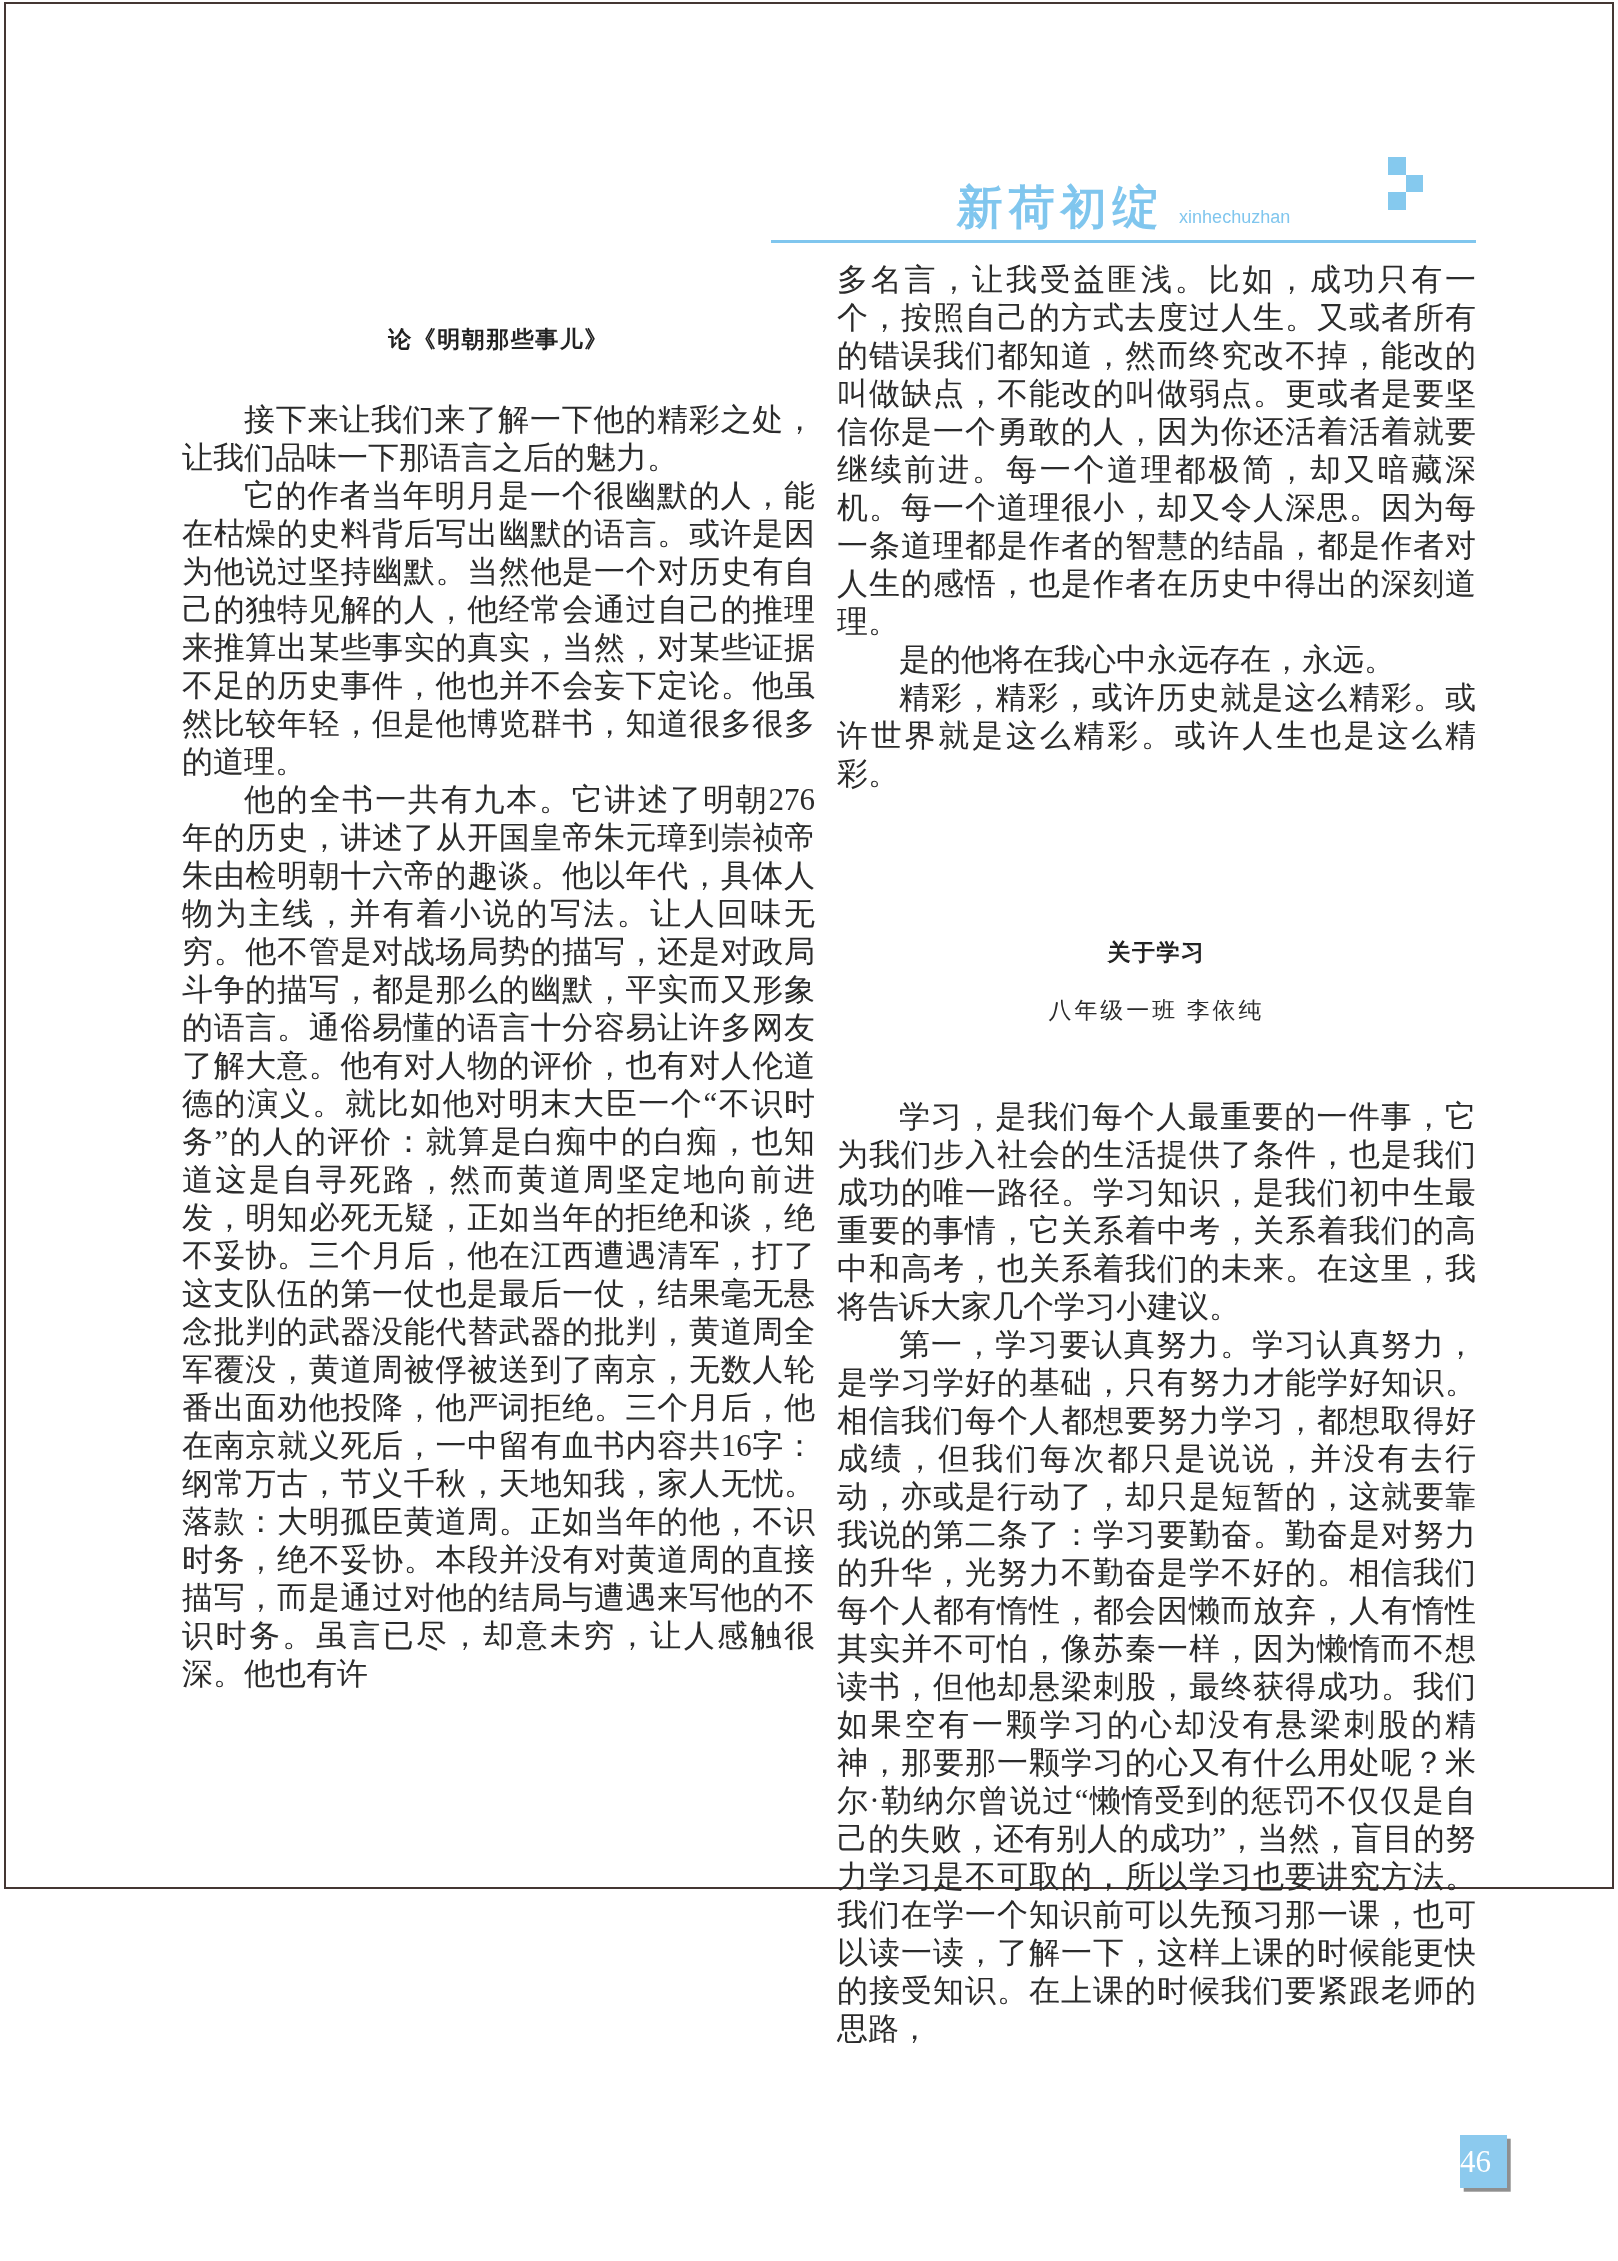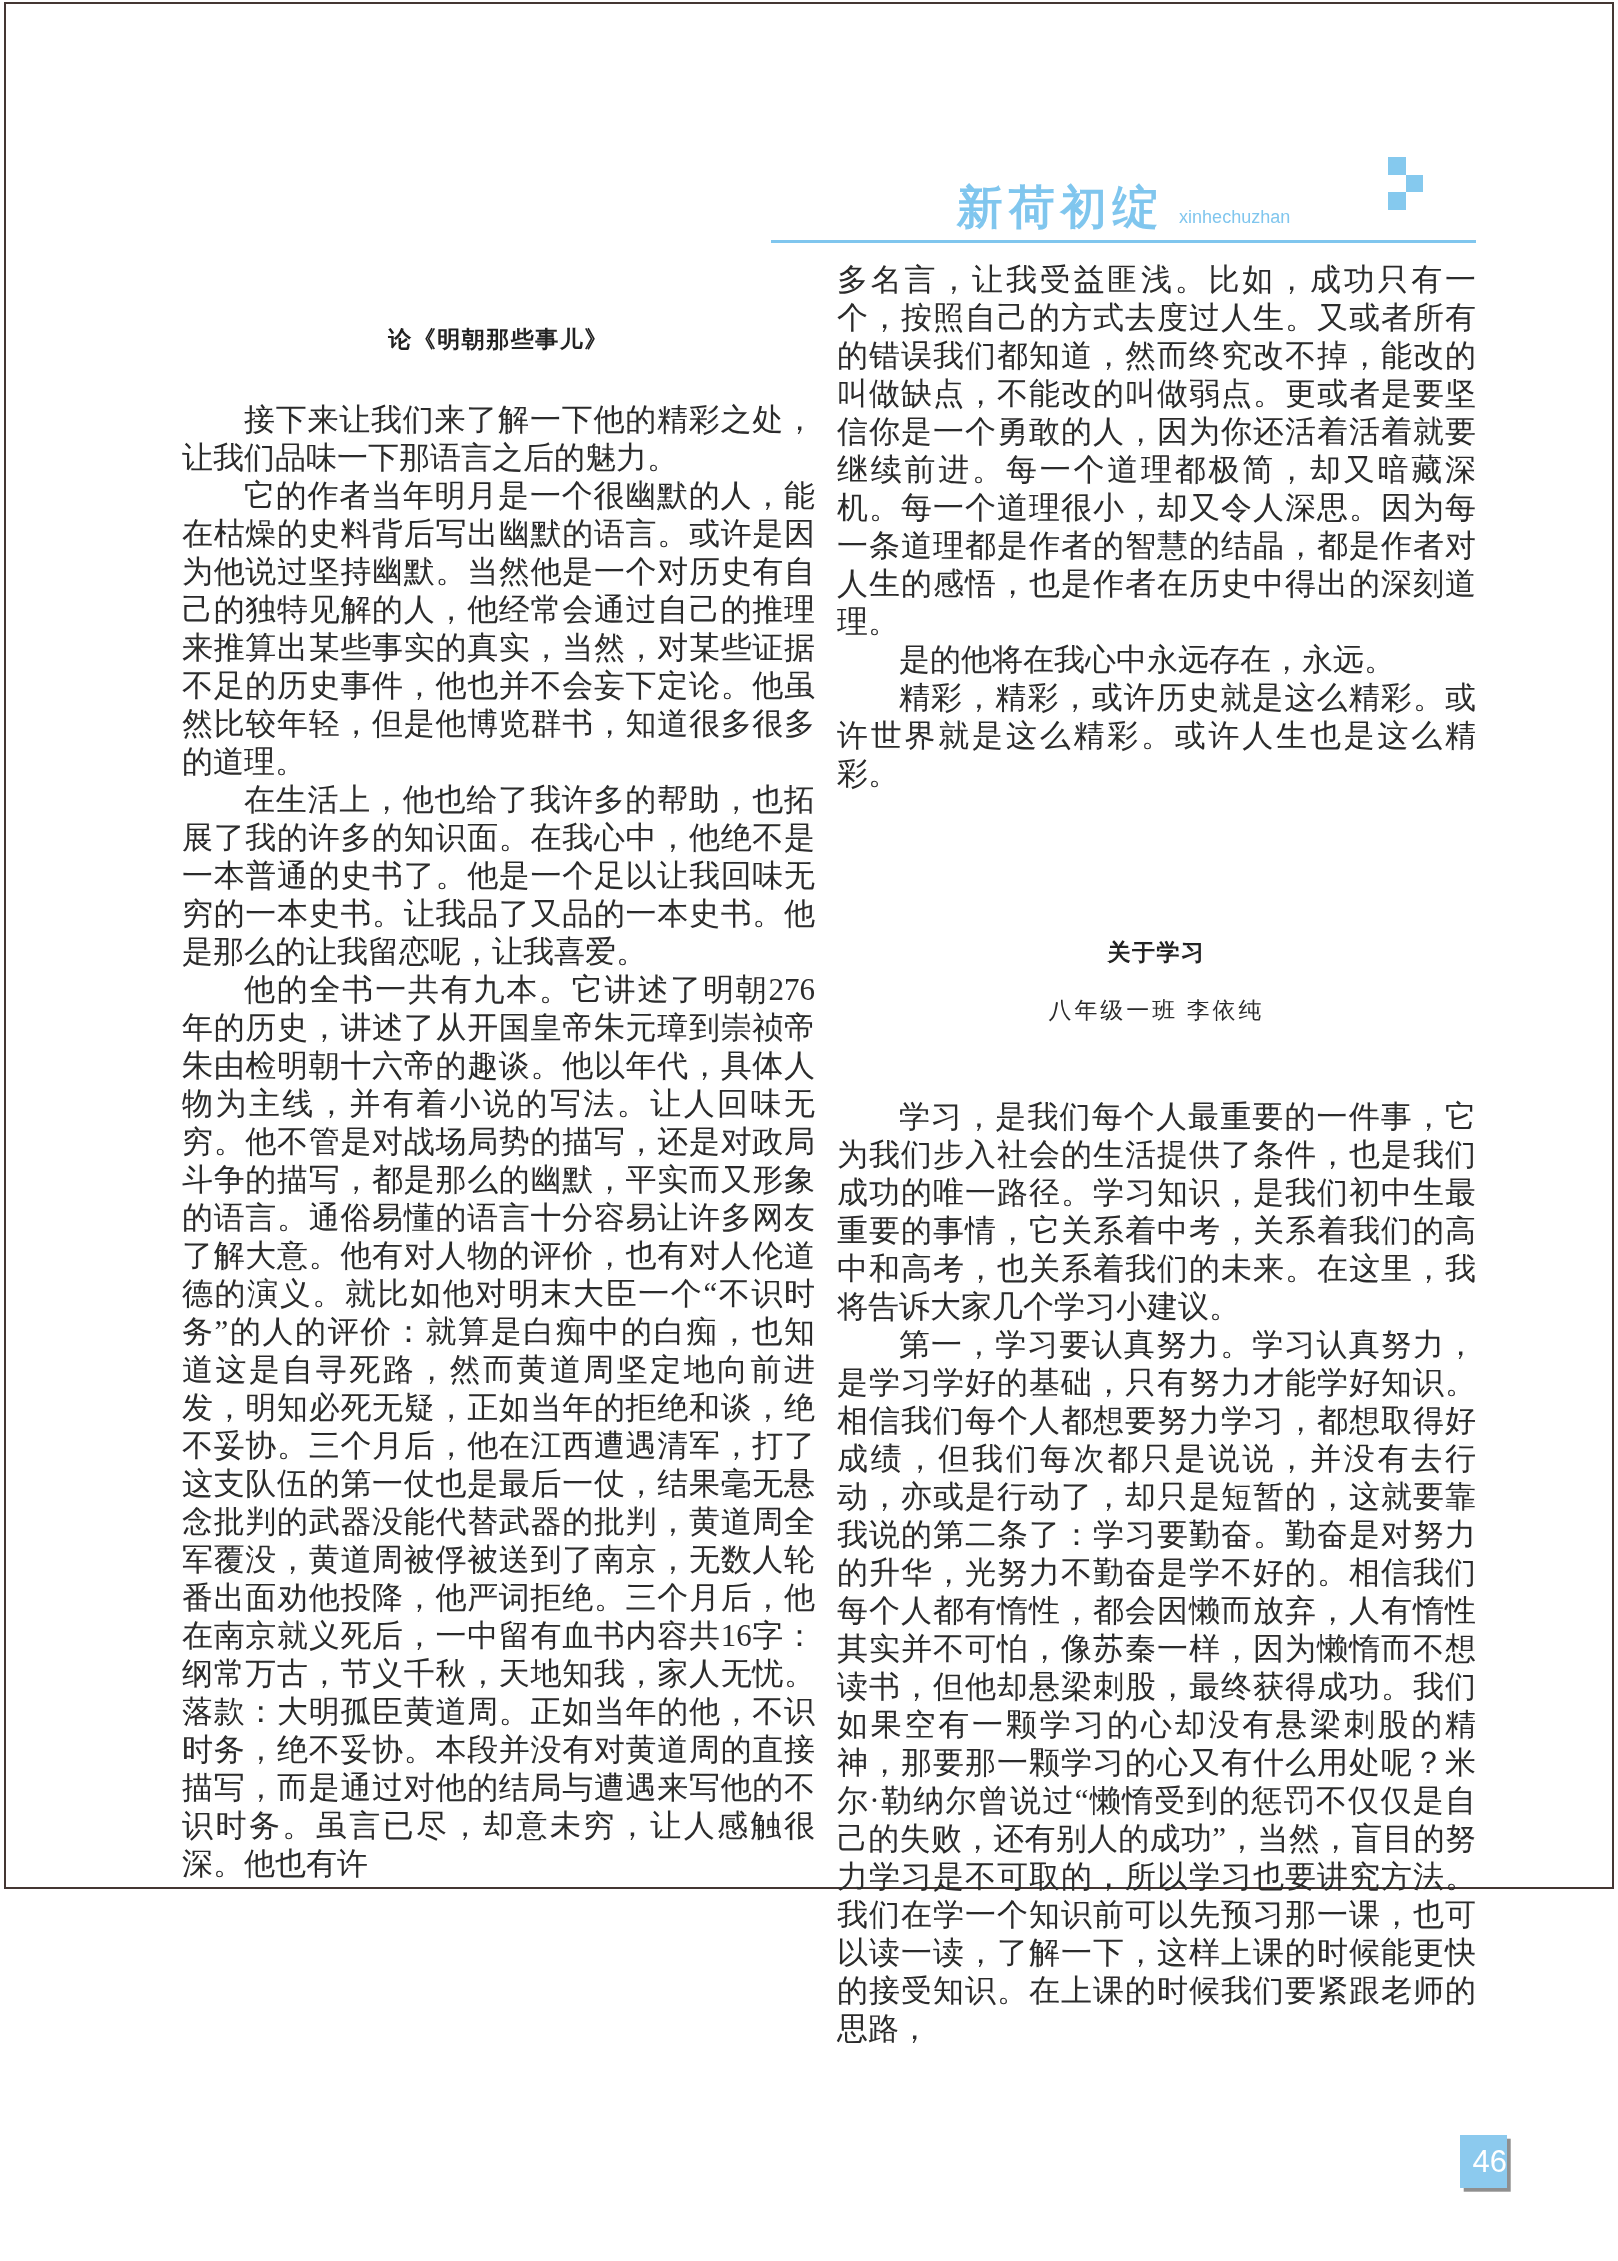--- a/index.html
+++ b/index.html
@@ -86,24 +86,24 @@
   .col-right .author.a2 { margin-top: 26.5px; }
   .col-right .bodytext.second { margin-top: 72px; }
 
   
   .pagenum {
     position: absolute;
     left: 1460px; top: 2135px;
     width: 47px; height: 53px;
     background: #8ccaee;
     box-shadow: 3.7px 3.7px 0 #8f8f8f;
-    display: flex; align-items: center; justify-content: flex-end;
+    display: flex; align-items: center; justify-content: flex-start;
     color: #ffffff;
     font-size: 31px;
-    font-family: Liberation Sans, sans-serif;
+    font-family: Liberation Serif, serif;
   }
 </style>
 </head>
 <body>
 
 <div class="page">
 
   <div class="frame"></div>
 
   <header class="masthead">
@@ -117,21 +117,20 @@
     <span class="sq sq1"></span>
     <span class="sq sq2"></span>
     <span class="sq sq3"></span>
   </div>
 
   <section class="col col-left">
     <h1 class="essay-title">论《明朝那些事儿》</h1>
     <div class="bodytext">
       <p class="ind">接下来让我们来了解一下他的精彩之处，让我们品味一下那语言之后的魅力。</p>
       <p class="ind">它的作者当年明月是一个很幽默的人，能在枯燥的史料背后写出幽默的语言。或许是因为他说过坚持幽默。当然他是一个对历史有自己的独特见解的人，他经常会通过自己的推理来推算出某些事实的真实，当然，对某些证据不足的历史事件，他也并不会妄下定论。他虽然比较年轻，但是他博览群书，知道很多很多的道理。</p>
-      <p class="ind">在生活上，他也给了我许多的帮助，也拓展了我的许多的知识面。在我心中，他绝不是一本普通的史书了。他是一个足以让我回味无穷的一本史书。让我品了又品的一本史书。他是那么的让我留恋呢，让我喜爱。</p>
       <p class="ind">他的全书一共有九本。它讲述了明朝276年的历史，讲述了从开国皇帝朱元璋到崇祯帝朱由检明朝十六帝的趣谈。他以年代，具体人物为主线，并有着小说的写法。让人回味无穷。他不管是对战场局势的描写，还是对政局斗争的描写，都是那么的幽默，平实而又形象的语言。通俗易懂的语言十分容易让许多网友了解大意。他有对人物的评价，也有对人伦道德的演义。就比如他对明末大臣一个“不识时务”的人的评价：就算是白痴中的白痴，也知道这是自寻死路，然而黄道周坚定地向前进发，明知必死无疑，正如当年的拒绝和谈，绝不妥协。三个月后，他在江西遭遇清军，打了这支队伍的第一仗也是最后一仗，结果毫无悬念批判的武器没能代替武器的批判，黄道周全军覆没，黄道周被俘被送到了南京，无数人轮番出面劝他投降，他严词拒绝。三个月后，他在南京就义死后，一中留有血书内容共16字：纲常万古，节义千秋，天地知我，家人无忧。落款：大明孤臣黄道周。正如当年的他，不识时务，绝不妥协。本段并没有对黄道周的直接描写，而是通过对他的结局与遭遇来写他的不识时务。虽言已尽，却意未穷，让人感触很深。他也有许</p>
     </div>
   </section>
 
   <section class="col col-right">
     <div class="bodytext first">
       <p class="noind">多名言，让我受益匪浅。比如，成功只有一个，按照自己的方式去度过人生。又或者所有的错误我们都知道，然而终究改不掉，能改的叫做缺点，不能改的叫做弱点。更或者是要坚信你是一个勇敢的人，因为你还活着活着就要继续前进。每一个道理都极简，却又暗藏深机。每一个道理很小，却又令人深思。因为每一条道理都是作者的智慧的结晶，都是作者对人生的感悟，也是作者在历史中得出的深刻道理。</p>
       <p class="ind">是的他将在我心中永远存在，永远。</p>
       <p class="ind">精彩，精彩，或许历史就是这么精彩。或许世界就是这么精彩。或许人生也是这么精彩。</p>
     </div>

